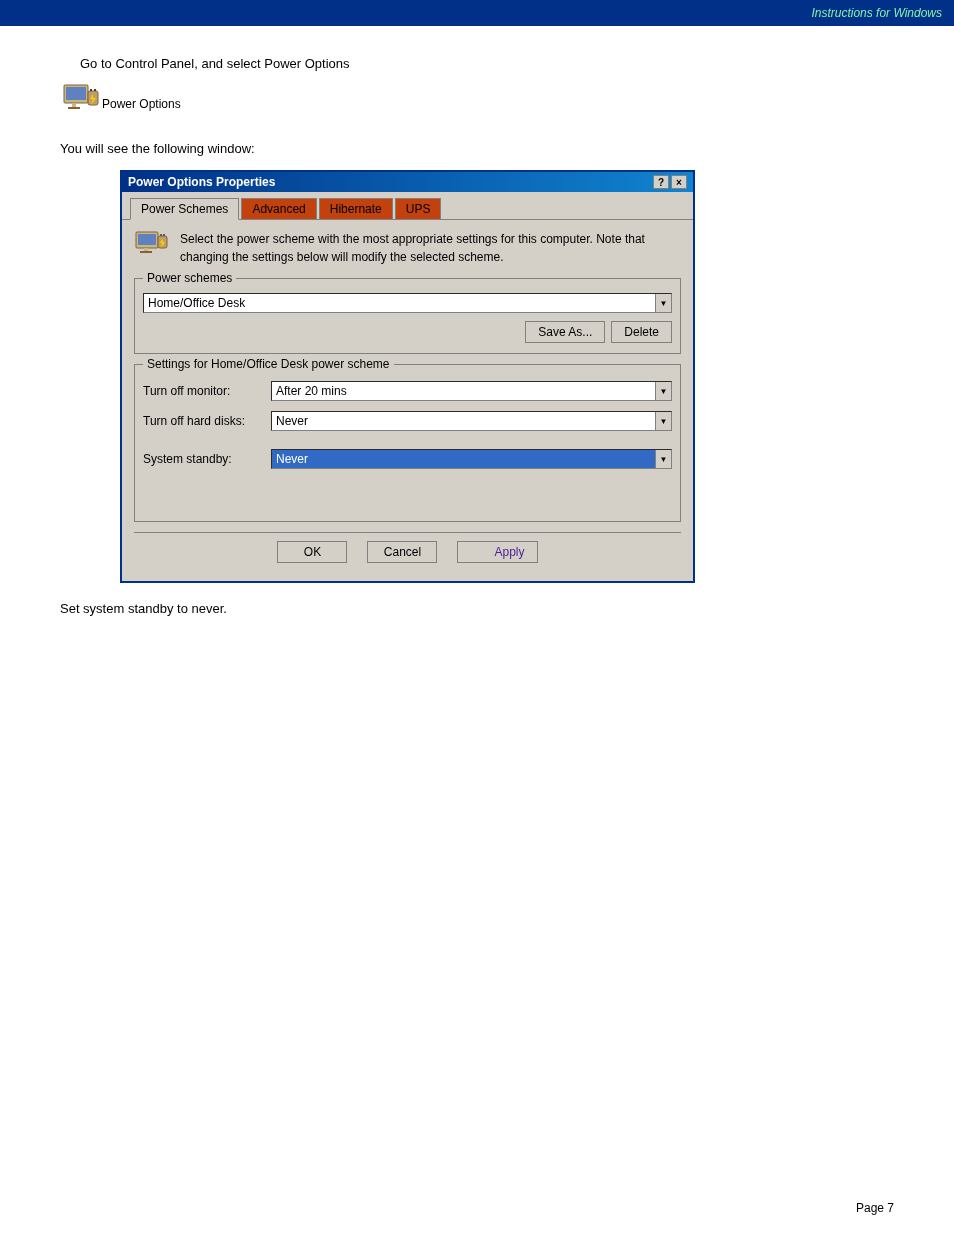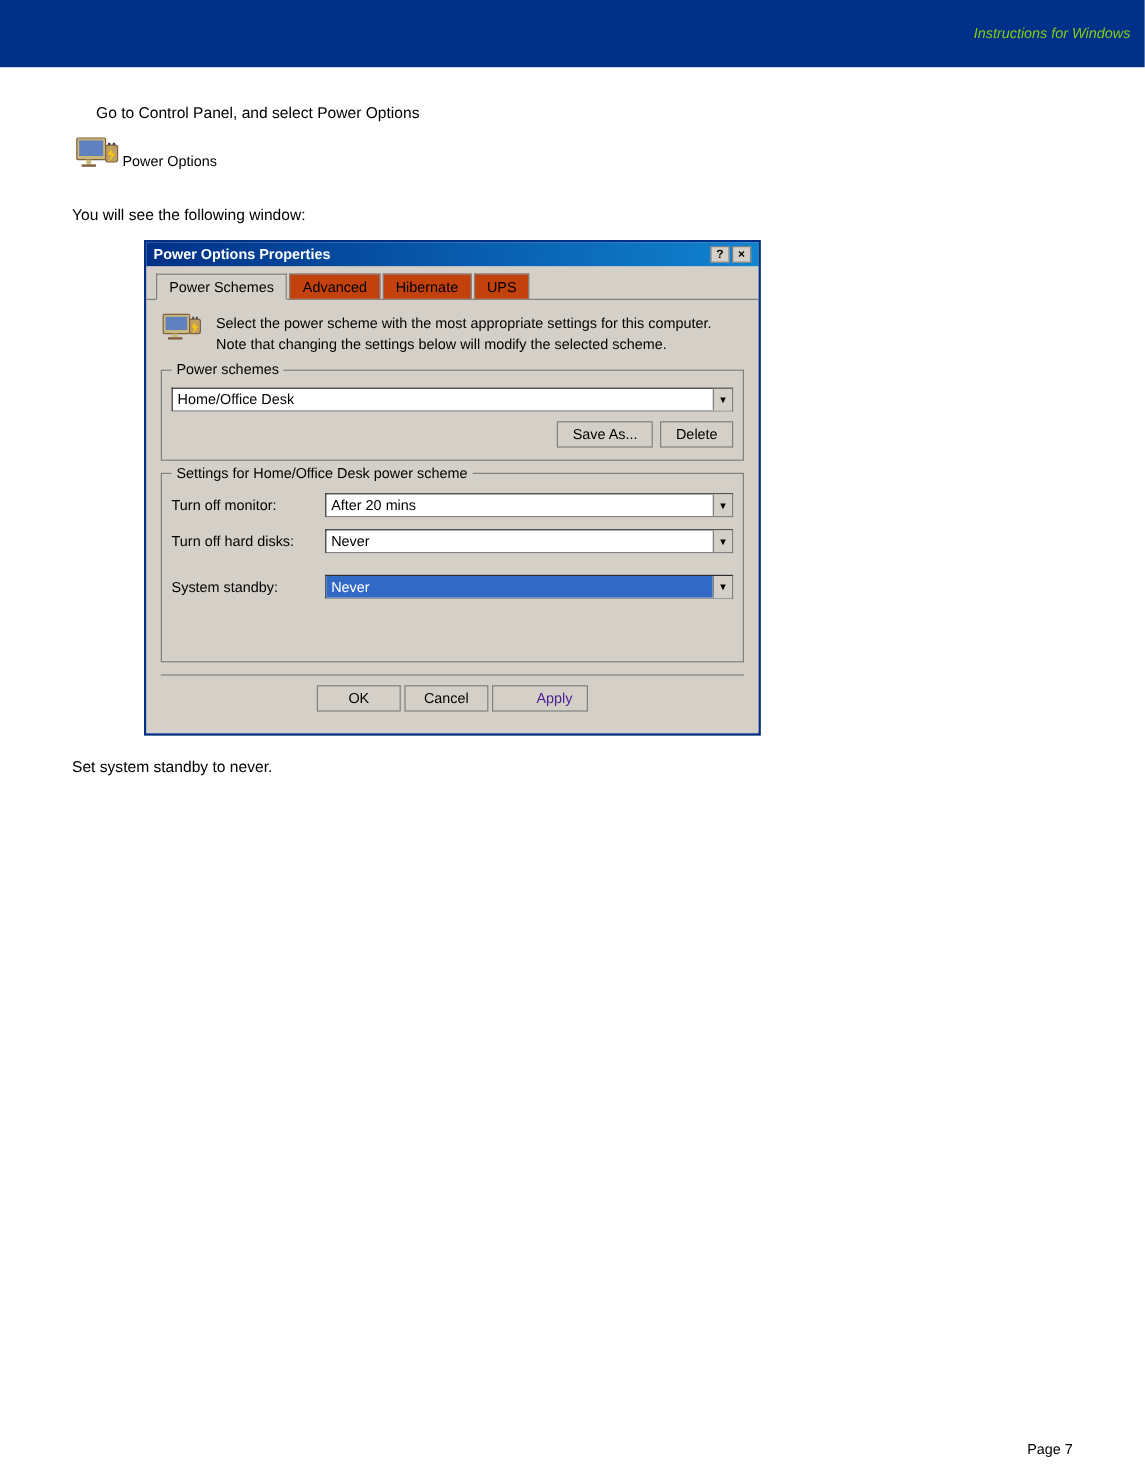--- a/index.html
+++ b/index.html
@@ -9,23 +9,23 @@
       font-size: 13px;
       color: #000000;
       width: 954px;
       min-height: 1235px;
       position: relative;
     }
 
     
     .header-bar {
       background: #003087;
-      color: #84cc16;
+      color: #86efac;
       text-align: right;
-      padding: 21px 12px;
+      padding: 6px 12px;
       font-size: 12px;
       font-style: italic;
     }
 
     
     .main-content {
       padding: 30px 60px;
     }
 
     .page-title {
@@ -54,21 +54,21 @@
 
     .following-text {
       font-size: 13px;
       margin-bottom: 14px;
     }
 
     
     .dialog-container {
       border: 2px solid #003087;
       background: #d4d0c8;
-      width: 514px;
+      width: 575px;
       margin-left: 60px;
     }
 
     .dialog-titlebar {
       background: linear-gradient(to right, #003087, #1084d0);
       color: #ffffff;
       padding: 3px 6px;
       font-size: 12px;
       font-weight: bold;
       display: flex;
@@ -249,21 +249,21 @@
       background: #316ac5;
       color: #ffffff;
     }
 
     
     .dialog-footer {
       border-top: 1px solid #808080;
       padding: 8px 12px;
       display: flex;
       justify-content: center;
-      gap: 3px;
+      gap: 20px;
       background: #d4d0c8;
     }
 
     .footer-ok-btn {
       min-width: 70px;
     }
 
     .footer-cancel-btn {
       min-width: 70px;
     }

